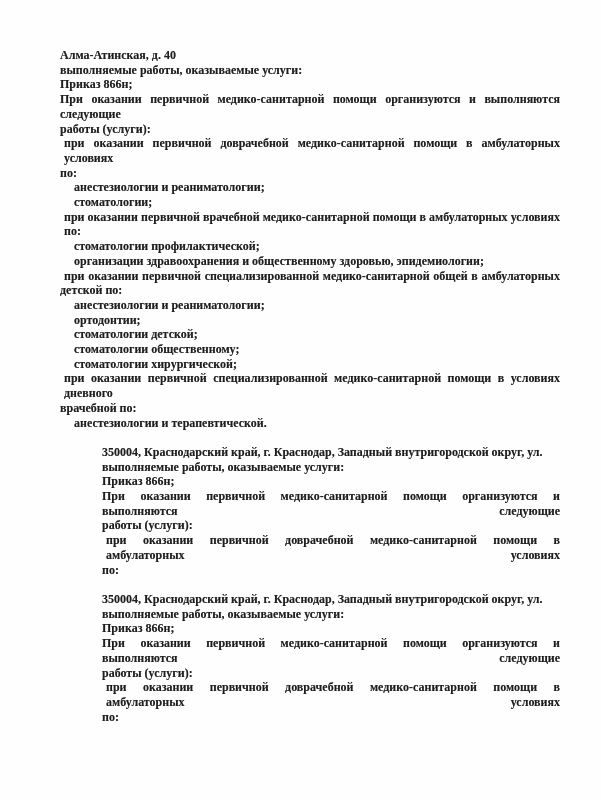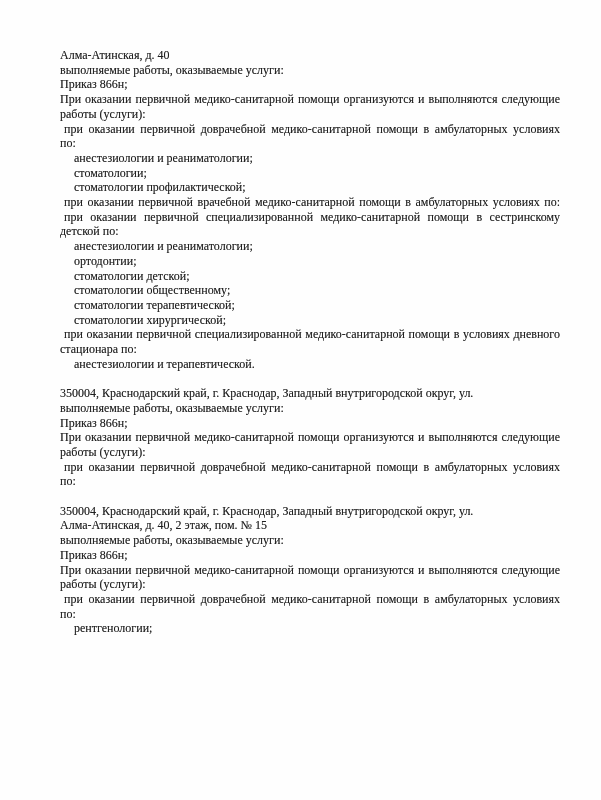--- a/index.html
+++ b/index.html
@@ -12,32 +12,34 @@
     background: #fefefe;
     overflow: hidden;
   }
   .page {
     position: relative;
     width: 601px;
     height: 800px;
     background: #fefefe;
     font-family: "Liberation Serif", "DejaVu Serif", serif;
     color: #1f1f1f;
+    font-weight: bold;
   }
   .text-block {
     position: absolute;
     left: 60px;
     top: 48px;
     width: 500px;
     font-size: 12px;
     line-height: 14.7px;
     text-shadow: 0 0 0.4px rgba(31,31,31,0.45);
   }
   .doc-section + .doc-section {
     margin-top: 14.7px; 
+    margin-left: 42px;
   }
   .line {
     white-space: pre-wrap;
     min-height: 14.7px;
   }
   .indent-1 { padding-left: 4px; }
   .indent-2 { padding-left: 14px; }
   .justify {
     text-align: justify;
     text-align-last: justify;
@@ -51,48 +53,46 @@
       <section class="doc-section">
         <div class="line">Алма-Атинская, д. 40</div>
         <div class="line">выполняемые работы, оказываемые услуги:</div>
         <div class="line">Приказ 866н;</div>
         <div class="line justify">При оказании первичной медико-санитарной помощи организуются и выполняются следующие</div>
         <div class="line">работы (услуги):</div>
         <div class="line indent-1 justify">при оказании первичной доврачебной медико-санитарной помощи в амбулаторных условиях</div>
         <div class="line">по:</div>
         <div class="line indent-2">анестезиологии и реаниматологии;</div>
         <div class="line indent-2">стоматологии;</div>
+        <div class="line indent-1 justify">при оказании первичной врачебной медико-санитарной помощи в амбулаторных условиях по:</div>
         <div class="line indent-2">стоматологии профилактической;</div>
-        <div class="line indent-1 justify">при оказании первичной врачебной медико-санитарной помощи в амбулаторных условиях по:</div>
-        <div class="line indent-1 justify">при оказании первичной специализированной медико-санитарной помощи в сестринскому</div>
+        <div class="line indent-2">организации здравоохранения и общественному здоровью, эпидемиологии;</div>
+        <div class="line indent-1 justify">при оказании первичной специализированной медико-санитарной общей в амбулаторных</div>
         <div class="line">детской по:</div>
         <div class="line indent-2">анестезиологии и реаниматологии;</div>
         <div class="line indent-2">ортодонтии;</div>
         <div class="line indent-2">стоматологии детской;</div>
         <div class="line indent-2">стоматологии общественному;</div>
-        <div class="line indent-2">стоматологии терапевтической;</div>
         <div class="line indent-2">стоматологии хирургической;</div>
         <div class="line indent-1 justify">при оказании первичной специализированной медико-санитарной помощи в условиях дневного</div>
-        <div class="line">стационара по:</div>
+        <div class="line">врачебной по:</div>
         <div class="line indent-2">анестезиологии и терапевтической.</div>
       </section>
       <section class="doc-section">
         <div class="line">350004, Краснодарский край, г. Краснодар, Западный внутригородской округ, ул.</div>
         <div class="line">выполняемые работы, оказываемые услуги:</div>
         <div class="line">Приказ 866н;</div>
         <div class="line justify">При оказании первичной медико-санитарной помощи организуются и выполняются следующие</div>
         <div class="line">работы (услуги):</div>
         <div class="line indent-1 justify">при оказании первичной доврачебной медико-санитарной помощи в амбулаторных условиях</div>
         <div class="line">по:</div>
       </section>
       <section class="doc-section">
         <div class="line">350004, Краснодарский край, г. Краснодар, Западный внутригородской округ, ул.</div>
-        <div class="line">Алма-Атинская, д. 40, 2 этаж, пом. № 15</div>
         <div class="line">выполняемые работы, оказываемые услуги:</div>
         <div class="line">Приказ 866н;</div>
         <div class="line justify">При оказании первичной медико-санитарной помощи организуются и выполняются следующие</div>
         <div class="line">работы (услуги):</div>
         <div class="line indent-1 justify">при оказании первичной доврачебной медико-санитарной помощи в амбулаторных условиях</div>
         <div class="line">по:</div>
-        <div class="line indent-2">рентгенологии;</div>
       </section>
     </div>
 </main>
 
 </body></html>

